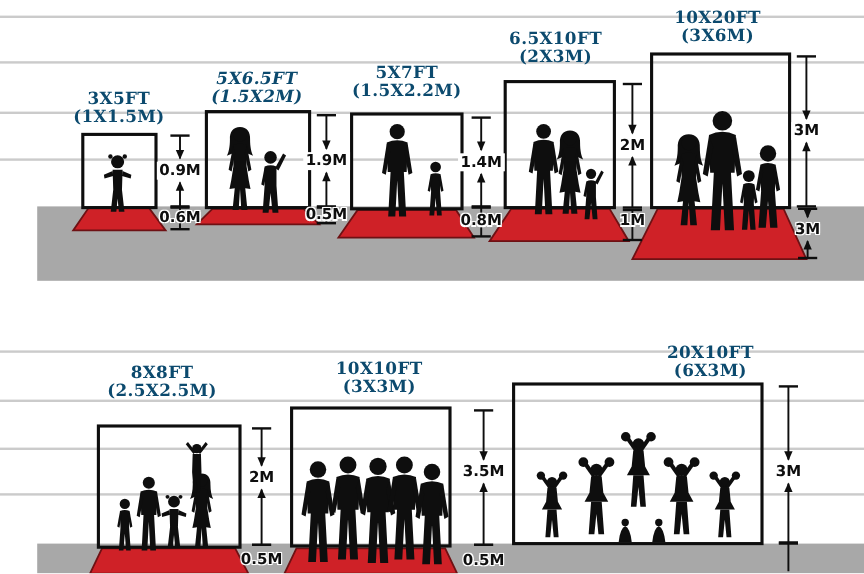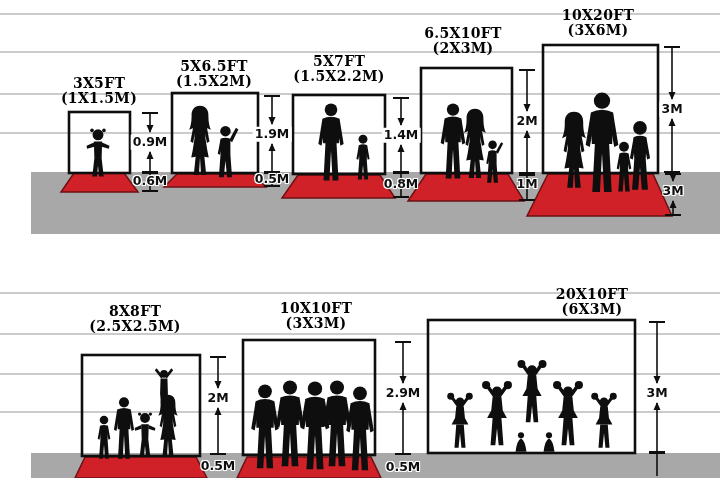--- a/index.html
+++ b/index.html
@@ -7,21 +7,21 @@
     position:relative;width:720px;height:478px;background:#ffffff;
     overflow:hidden;font-family:"DejaVu Sans","Liberation Sans",sans-serif;
   }
   .rline{position:absolute;left:0;width:720px;height:2px;background:#cbcbcb;}
   .ground{position:absolute;background:#a8a8a8;}
   #gfx{position:absolute;left:0;top:0;}
   #overlay{position:absolute;left:0;top:0;width:720px;height:478px;pointer-events:none;}
   .ptitle{
     position:absolute;transform:translateX(-50%);text-align:center;
     font-family:"DejaVu Serif","Liberation Serif",serif;font-weight:700;
-    font-size:14px;line-height:15px;color:#000000;letter-spacing:.3px;white-space:nowrap;
+    font-size:14px;line-height:15px;color:#0c4a6e;letter-spacing:.3px;white-space:nowrap;
   }
   .dlabel{
     position:absolute;transform:translate(-50%,-50%);
     font-weight:700;font-size:12.5px;color:#0e0e0e;white-space:nowrap;line-height:1;
   }
   .dlabel.white{background:#ffffff;padding:1px 2px;}
   .dlabel.halo{
     text-shadow:-1px -1px 0 #fff,1px -1px 0 #fff,-1px 1px 0 #fff,1px 1px 0 #fff,0 0 2px #fff;
   }
 </style>
@@ -235,21 +235,21 @@
 
   <div id="overlay">
       <div class="dlabel white" style="left: 150px; top: 142px;">0.9M</div>
       <div class="dlabel halo" style="left: 150px; top: 181px;">0.6M</div>
       <div class="ptitle" style="left: 99px; top: 76px;">
         <div class="">3X5FT</div>
         <div class="">(1X1.5M)</div>
       </div>
       <div class="dlabel white" style="left: 272px; top: 134px;">1.9M</div>
       <div class="dlabel halo" style="left: 272px; top: 179px;">0.5M</div>
-      <div class="ptitle" style="left: 214px; top: 59px;">
+      <div class="ptitle" style="left: 214px; top: 59px; font-style: italic;">
         <div class="">5X6.5FT</div>
         <div class="">(1.5X2M)</div>
       </div>
       <div class="dlabel white" style="left: 401px; top: 135px;">1.4M</div>
       <div class="dlabel halo" style="left: 401px; top: 184px;">0.8M</div>
       <div class="ptitle" style="left: 339px; top: 54px;">
         <div class="">5X7FT</div>
         <div class="">(1.5X2.2M)</div>
       </div>
       <div class="dlabel white" style="left: 527px; top: 121px;">2M</div>
@@ -263,21 +263,21 @@
       <div class="ptitle" style="left: 598px; top: 8px;">
         <div class="">10X20FT</div>
         <div class="">(3X6M)</div>
       </div>
       <div class="dlabel white" style="left: 218px; top: 398px;">2M</div>
       <div class="dlabel halo" style="left: 218px; top: 466px;">0.5M</div>
       <div class="ptitle" style="left: 135px; top: 304px;">
         <div class="">8X8FT</div>
         <div class="">(2.5X2.5M)</div>
       </div>
-      <div class="dlabel white" style="left: 403px; top: 393px;">2.9M</div>
+      <div class="dlabel white" style="left: 403px; top: 393px;">3.5M</div>
       <div class="dlabel halo" style="left: 403px; top: 467px;">0.5M</div>
       <div class="ptitle" style="left: 316px; top: 301px;">
         <div class="">10X10FT</div>
         <div class="">(3X3M)</div>
       </div>
       <div class="dlabel white" style="left: 657px; top: 393px;">3M</div>
       <div class="ptitle" style="left: 544px; top: 287px; margin-left: 48px;">
         <div class="">20X10FT</div>
         <div class="">(6X3M)</div>
       </div>

